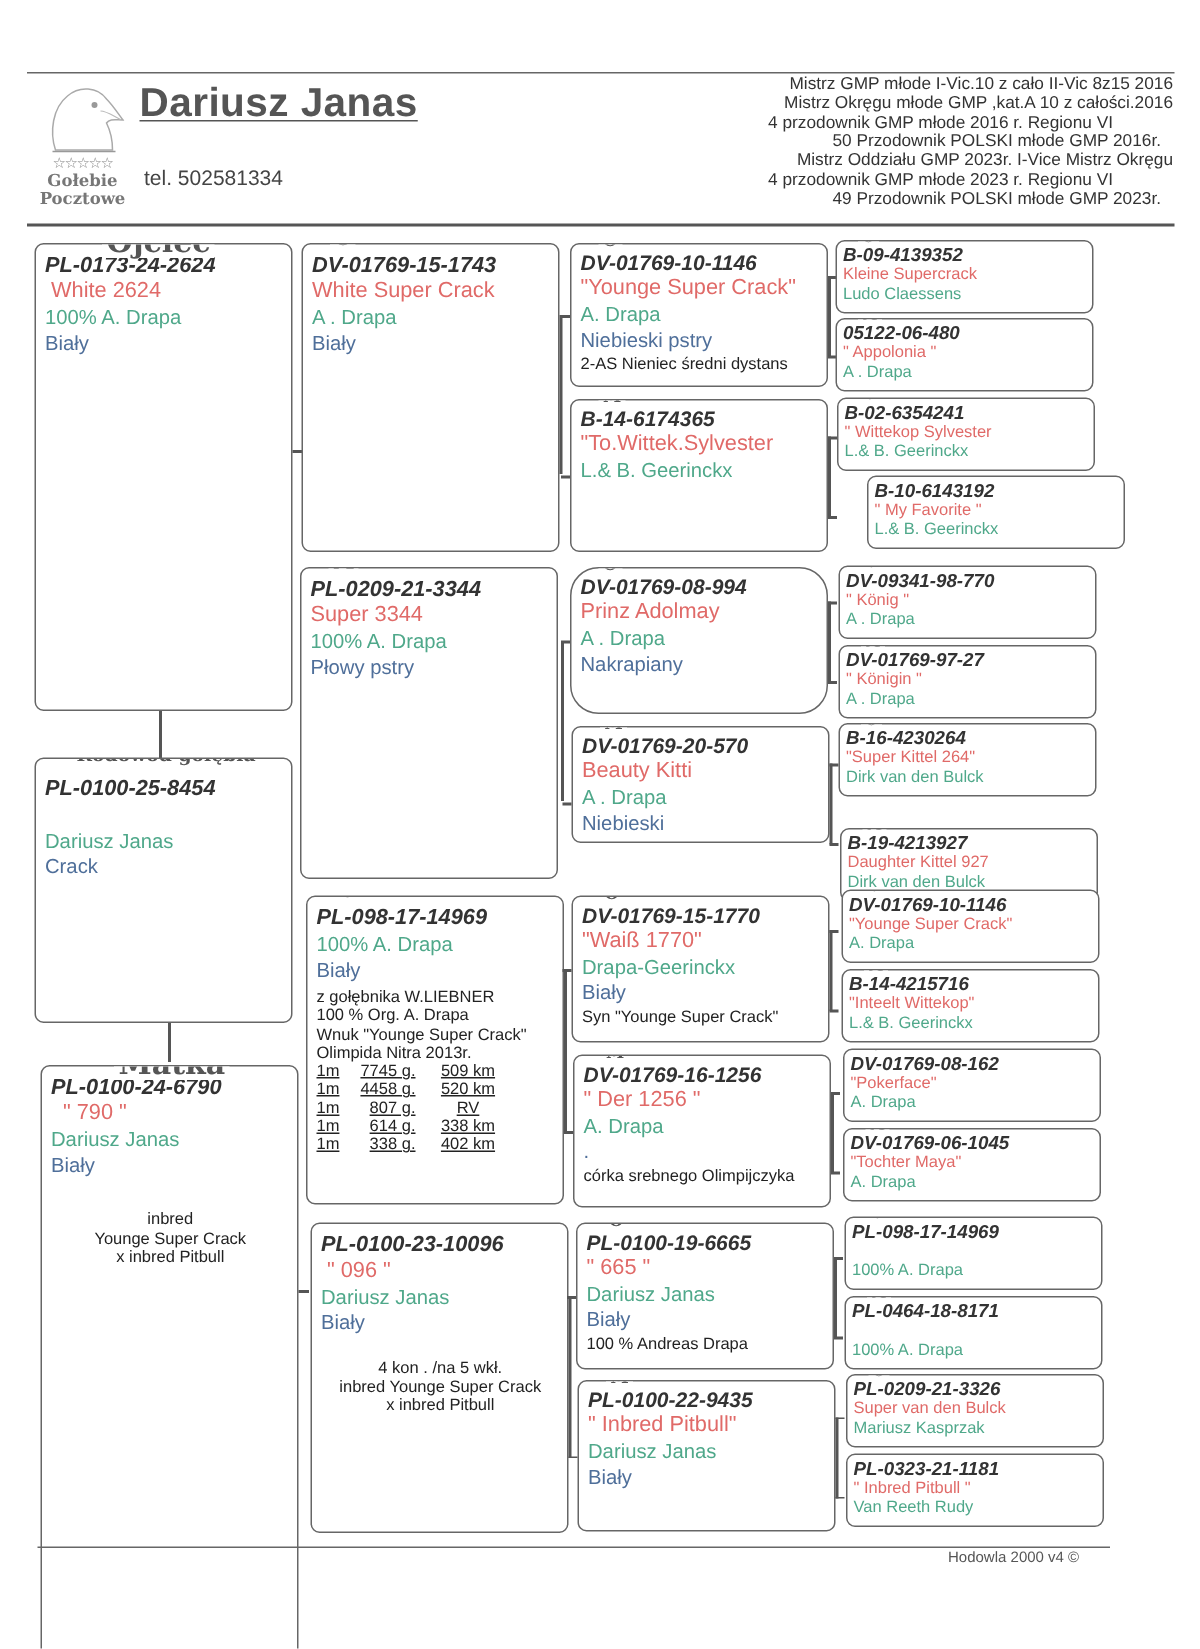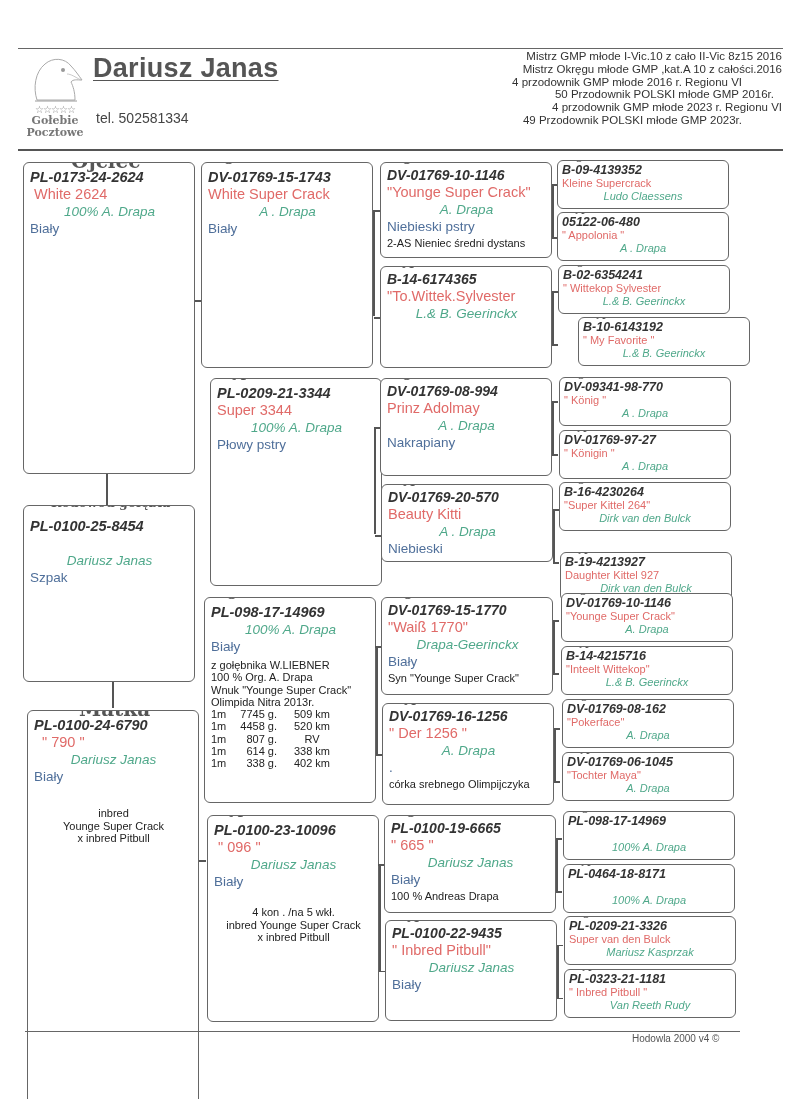--- a/index.html
+++ b/index.html
@@ -30,42 +30,42 @@
   .box.g4 { padding: 2px 4px 1px 4px; border-width: 1.3px; }
   .tag { position: absolute; top: -9px; background: #fff; font-family: "DejaVu Serif", serif; font-weight: bold; color: #555; padding: 0 3px; line-height: 14px; }
   .tag.big { font-size: 20px; top: -13px; left: 44px; line-height: 22px; }
   .tag.mid { font-size: 13px; left: 18px; top: -10px; }
   .tag.sm { font-size: 11px; left: 18px; top: -9px; }
   .tag.xs { font-size: 9px; left: 14px; top: -7px; line-height: 10px; }
   .tag.rod { font-size: 12.5px; left: 24px; top: -10px; }
 
   .ring { font-weight: bold; font-style: italic; color: #333; white-space: nowrap; }
   .name { color: #e06a68; white-space: nowrap; }
-  .breeder { font-style: italic; color: #4fa88a; white-space: nowrap; text-align: center; }
+  .breeder { color: #4fa88a; white-space: nowrap; }
   .color { color: #4f6f9a; white-space: nowrap; }
   .note { color: #222; white-space: nowrap; }
 
   .g1 .ring, .g2 .ring { font-size: 14.5px; line-height: 17px; }
   .g1 .name, .g2 .name { font-size: 14.5px; line-height: 17px; }
   .g1 .breeder, .g2 .breeder { font-size: 13.5px; line-height: 17px; }
   .g1 .color, .g2 .color { font-size: 13.5px; line-height: 17px; }
   .g2 .note { font-size: 11px; line-height: 12.3px; }
 
   .g3 .ring { font-size: 14px; line-height: 17px; }
   .g3 .name { font-size: 14.5px; line-height: 17px; }
   .g3 .breeder, .g3 .color { font-size: 13.5px; line-height: 17px; }
   .g3 .note { font-size: 11px; line-height: 16px; }
 
   .g4 .ring { font-size: 12.5px; line-height: 14px; }
   .g4 .name { font-size: 11px; line-height: 12.5px; }
   .g4 .breeder { font-size: 11px; line-height: 13px; }
 
   .center-note { font-size: 11px; line-height: 12.5px; color: #222; text-align: center; }
   .race-table { font-size: 11px; line-height: 12.3px; color: #222; }
-  .race-table .r { display: flex; }
+  .race-table .r { display: flex; text-decoration: underline; }
   .race-table .c1 { width: 22px; }
   .race-table .c2 { width: 52px; text-align: right; padding-right: 8px; }
   .race-table .c3 { width: 54px; text-align: center; }
 
   .gap { height: 17px; }
   .gap4 { height: 4px; }
 
   .conn { position: absolute; background: #555; }
   .footer { position: absolute; left: 632px; top: 1033px; font-size: 10px; color: #555; }
 </style>
@@ -87,20 +87,21 @@
 </div>
 
 <div class="owner">Dariusz Janas</div>
 <div class="phone">tel. 502581334</div>
 
 <div class="achievements">
   <div>Mistrz GMP młode  I-Vic.10 z cało II-Vic 8z15 2016</div>
   <div>Mistrz Okręgu młode GMP ,kat.A 10 z całości.2016</div>
   <div>4 przodownik GMP młode 2016 r. Regionu VI</div>
   <div>50 Przodownik POLSKI młode GMP 2016r.</div>
+  <div>Mistrz Oddziału GMP 2023r.  I-Vice Mistrz Okręgu</div>
   <div>4 przodownik GMP młode 2023 r.  Regionu VI</div>
   <div>49 Przodownik POLSKI młode  GMP 2023r.</div>
 </div>
 
 <div class="hr mid"></div>
 
 <div class="box g1" style="left:23px; top:162px; width:172px; height:312px;">
   <span class="tag big">Ojciec</span>
   <div class="ring">PL-0173-24-2624</div>
   <div class="name" style="padding-left:4px">White 2624</div>
@@ -109,21 +110,21 @@
 </div>
 
 <div class="conn" style="left:106px; top:474px; width:2px; height:32px;"></div>
 
 <div class="box g1" style="left:23px; top:505px; width:172px; height:177px;">
   <span class="tag rod">Rodowód gołębia</span>
   <div style="height:6px"></div>
   <div class="ring">PL-0100-25-8454</div>
   <div class="gap"></div>
   <div class="breeder">Dariusz Janas</div>
-  <div class="color">Szpak</div>
+  <div class="color">Crack</div>
 </div>
 
 <div class="conn" style="left:112px; top:682px; width:2px; height:26px;"></div>
 
 <div class="box g1" style="left:27px; top:710px; width:172px; height:399px;">
   <span class="tag big" style="left:48px;">Matka</span>
   <div class="ring">PL-0100-24-6790</div>
   <div class="name" style="padding-left:8px">" 790 "</div>
   <div class="breeder">Dariusz Janas</div>
   <div class="color">Biały</div>
@@ -137,21 +138,21 @@
 <div class="conn" style="left:199px; top:860px; width:7px; height:1.5px;"></div>
 
 <div class="box g2" style="left:201px; top:162px; width:172px; height:206px;">
   <span class="tag mid">O</span>
   <div class="ring">DV-01769-15-1743</div>
   <div class="name">White Super Crack</div>
   <div class="breeder">A . Drapa</div>
   <div class="color">Biały</div>
 </div>
 
-<div class="box g2" style="left:210px; top:378px; width:172px; height:208px;">
+<div class="box g2" style="left:200px; top:378px; width:172px; height:208px;">
   <span class="tag mid">M</span>
   <div class="ring">PL-0209-21-3344</div>
   <div class="name">Super 3344</div>
   <div class="breeder">100% A. Drapa</div>
   <div class="color">Płowy pstry</div>
 </div>
 
 <div class="box g2" style="left:204px; top:597px; width:172px; height:206px;">
   <span class="tag mid">O</span>
   <div class="ring">PL-098-17-14969</div>
@@ -227,21 +228,21 @@
       <div class="ring">B-14-6174365</div>
       <div class="name">"To.Wittek.Sylvester</div>
       <div class="breeder">L.&amp; B. Geerinckx</div>
       <div class="color"></div>
       <div class="note"></div>
     </div>
     <div class="conn" style="left: 552px; top: 291px; width: 1.5px; height: 54px;"></div>
     <div class="conn" style="left: 552px; top: 291px; width: 6px; height: 1.5px;"></div>
     <div class="conn" style="left: 552px; top: 344px; width: 6px; height: 1.5px;"></div>
     <div class="conn" style="left: 374px; top: 317px; width: 6px; height: 1.5px;"></div>
-    <div class="box g3" style="left: 380px; top: 378px; width: 172px; height: 98px;">
+    <div class="box g3" style="left: 380px; top: 378px; width: 172px; height: 98px; border-radius: 19px;">
       <span class="tag sm">O</span>
       <div class="ring">DV-01769-08-994</div>
       <div class="name">Prinz Adolmay</div>
       <div class="breeder">A . Drapa</div>
       <div class="color">Nakrapiany</div>
       <div class="note"></div>
     </div>
     <div class="conn" style="left: 552px; top: 401px; width: 1.5px; height: 54px;"></div>
     <div class="conn" style="left: 552px; top: 401px; width: 6px; height: 1.5px;"></div>
     <div class="conn" style="left: 552px; top: 454px; width: 6px; height: 1.5px;"></div>

